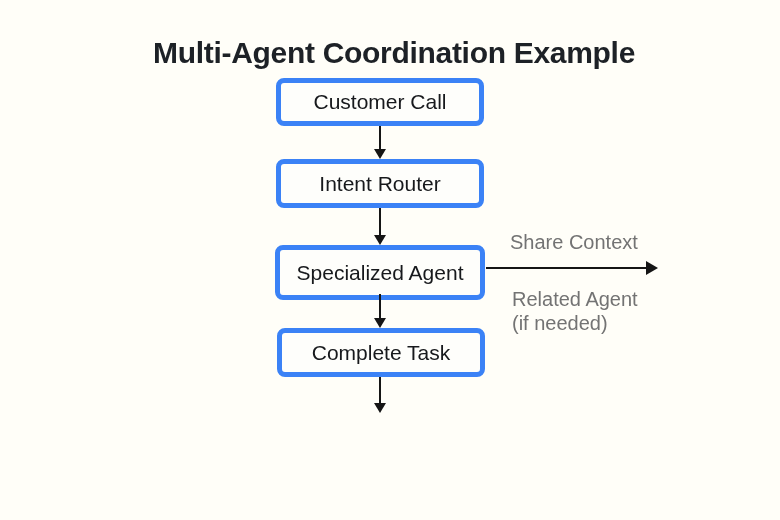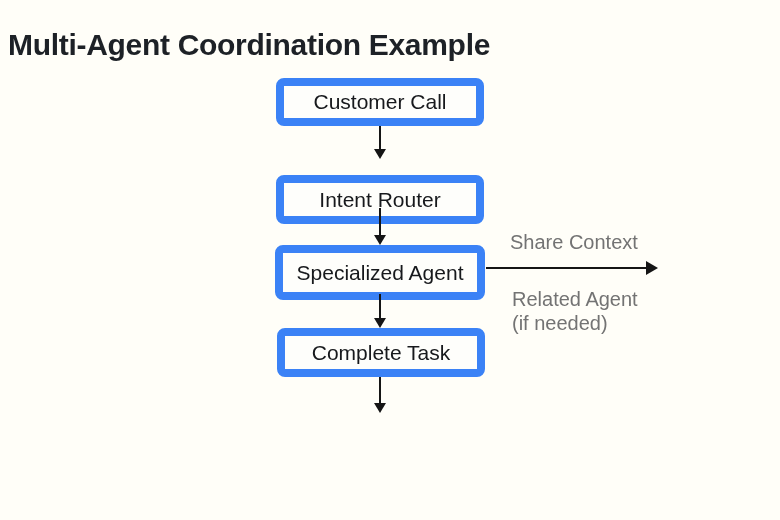--- a/index.html
+++ b/index.html
@@ -12,41 +12,42 @@
     width: 780px;
     height: 520px;
     background: #FFFEF8;
     overflow: hidden;
   }
   .diagram-title {
     position: absolute;
     left: 0;
     top: 20px;
     width: 756px;
-    margin: 8px;
+    margin: 16px;
+    text-align: center;
     font-size: 30px;
     font-weight: bold;
     letter-spacing: -0.3px;
     color: #1d2126;
   }
   .node {
     position: absolute;
     box-sizing: border-box;
-    border: 8px solid #3b82f6;
+    border: 5px solid #3b82f6;
     border-radius: 8px;
     background: #FEFEFB;
     display: flex;
     align-items: center;
     justify-content: center;
     font-size: 21px;
     color: #17191c;
     white-space: nowrap;
   }
   .node-customer-call   { left: 276px; top:  78px; width: 208px; height: 48px; }
-  .node-intent-router   { left: 276px; top: 159px; width: 208px; height: 49px; margin-top: 16px; }
+  .node-intent-router   { left: 276px; top: 159px; width: 208px; height: 49px; }
   .node-specialized     { left: 275px; top: 245px; width: 210px; height: 55px; }
   .node-complete-task   { left: 277px; top: 328px; width: 208px; height: 49px; }
   .node-update-record   { left: 225px; top: 413px; width: 312px; height: 49px; }
 
   .varrow-line {
     position: absolute;
     width: 2px;
     background: #151515;
   }
   .varrow-head {

